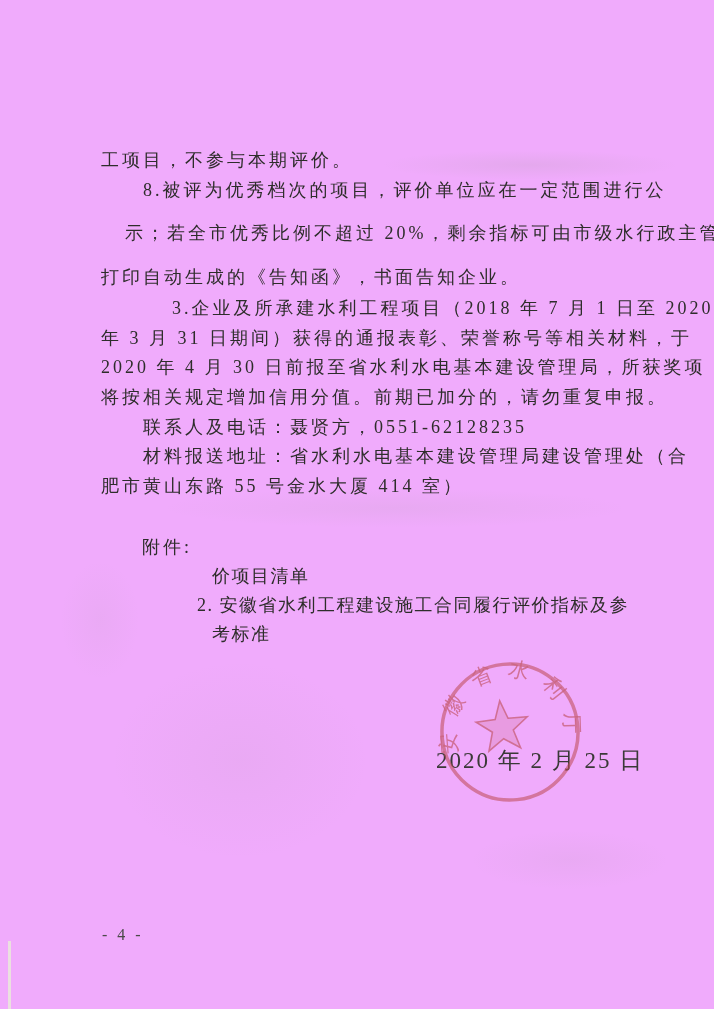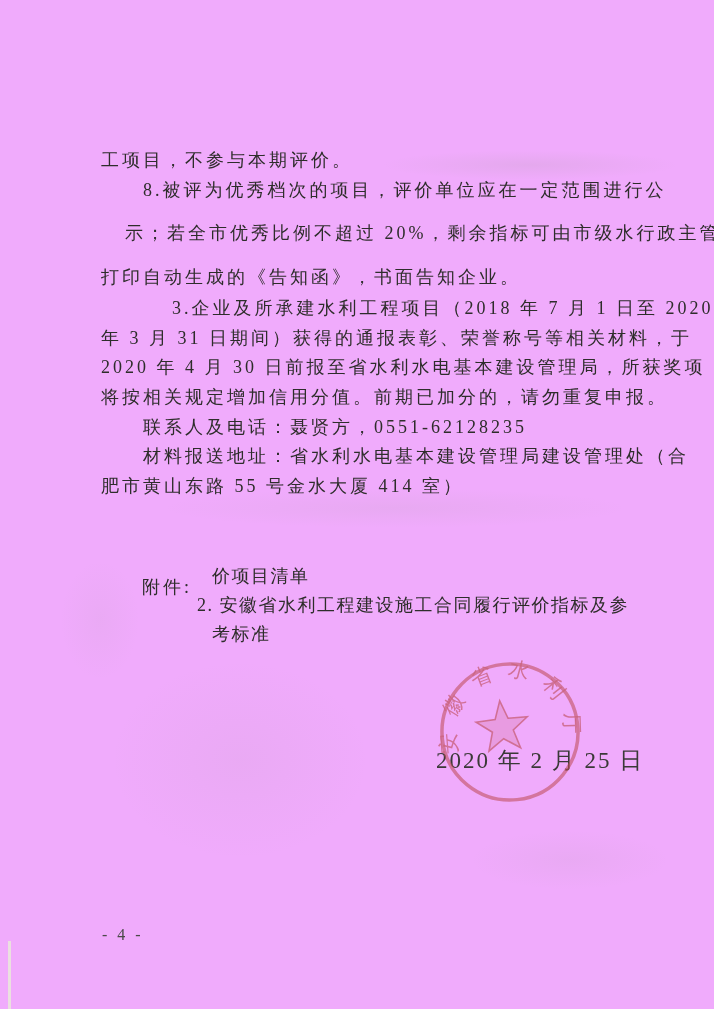--- a/index.html
+++ b/index.html
@@ -30,21 +30,21 @@
   .bl3{left:101px;top:238px;}
   .bl4{left:101px;top:267px;font-family:Liberation Mono, monospace;}
   .bl5{left:143px;top:297px;margin-left:29px;}
   .bl6{left:101px;top:327px;}
   .bl7{left:101px;top:356px;}
   .bl8{left:101px;top:386px;}
   .bl9{left:143px;top:416px;}
   .bl10{left:143px;top:445px;}
   .bl11{left:101px;top:475px;}
   
-  .attlabel{left:142px;top:536px;margin-top:40px;}
+  .attlabel{left:142px;top:536px;}
   .at0{left:197px;top:536px;}
   .at1{left:212px;top:565px;}
   .at2{left:197px;top:594px;}
   .at3{left:212px;top:623px;}
   
   .date-line{
     position:absolute;left:436px;top:745px;
     font-size:23px;letter-spacing:2px;color:#3a3937;
     white-space:nowrap;z-index:2;
   }

